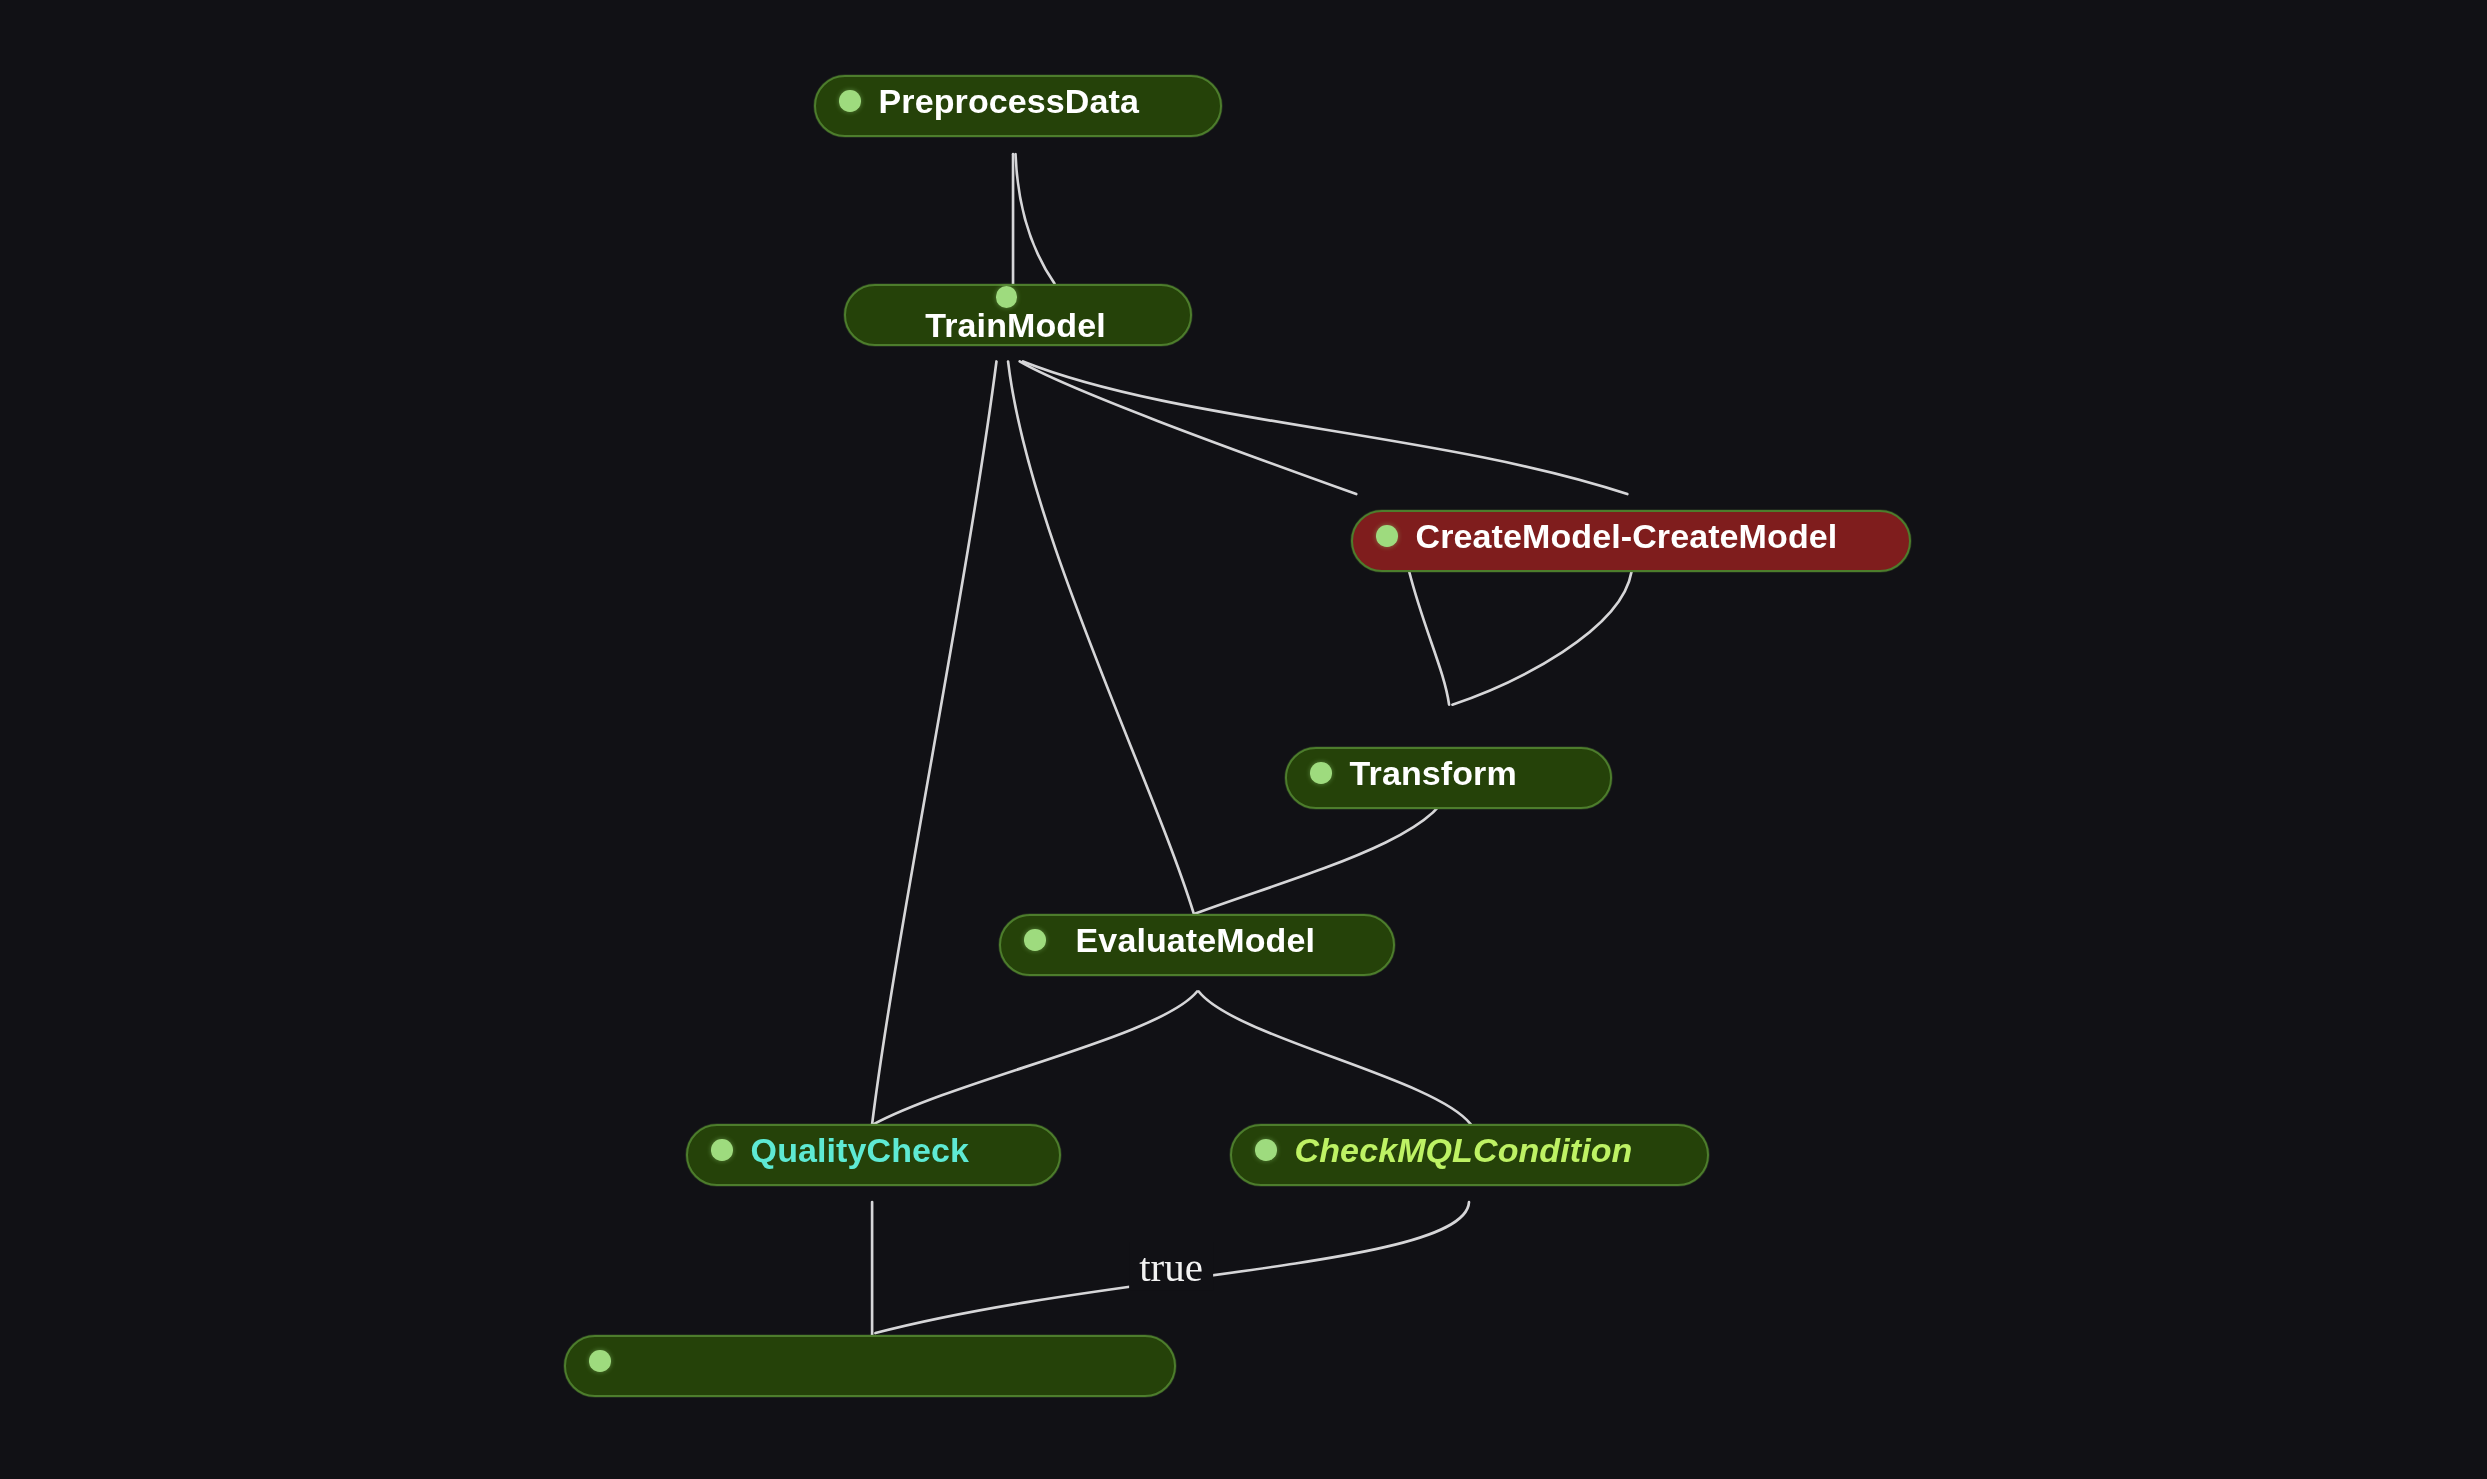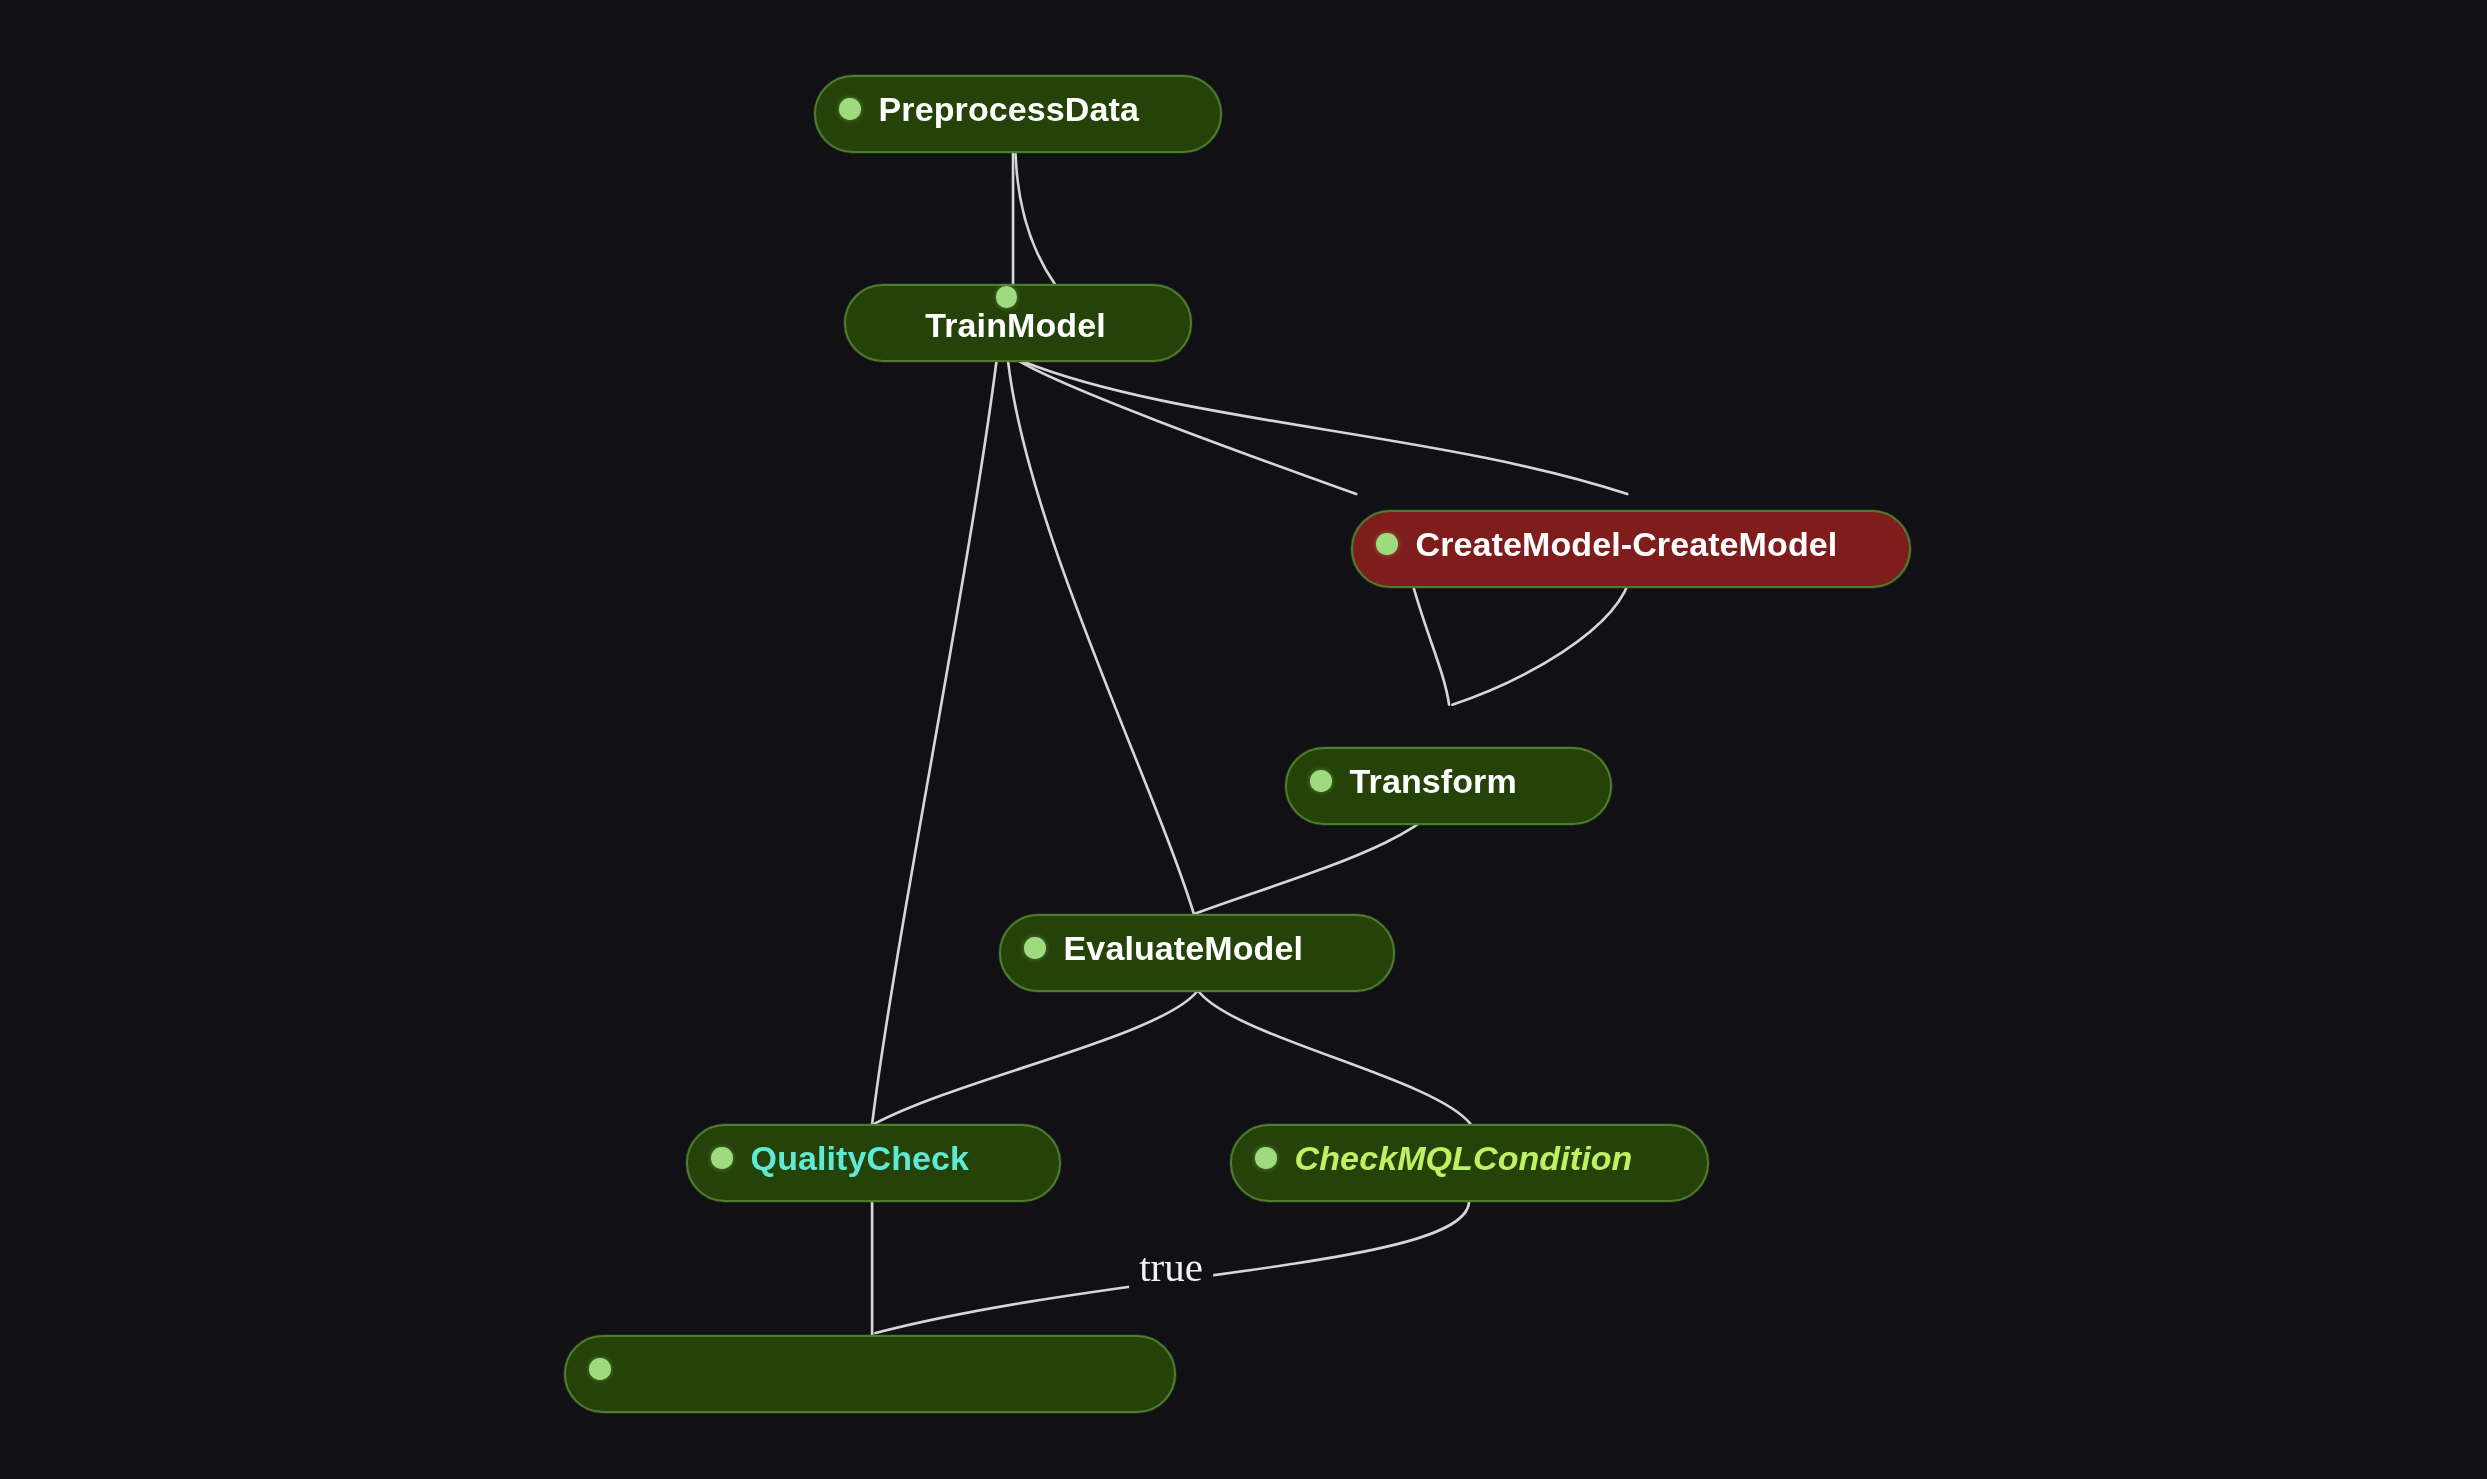--- a/index.html
+++ b/index.html
@@ -45,21 +45,21 @@
     transform: translate(-50%, -50%);
     background: #111115;
     padding: 1.7px 10px;
     line-height: 1.1;
   }
   .node {
     position: absolute;
     box-sizing: border-box;
     display: flex;
     align-items: center;
-    height: 78px;
+    height: 62px;
     border-radius: 39px;
     background: #254209;
     border: 2.5px solid #4d7d2c;
     padding: 0 28px 10px 23px;
     box-shadow: 0 0 0 0.8px rgba(90,140,60,0.25);
     cursor: pointer;
   }
   .node-dot {
     width: 21.6px;
     height: 21.6px;
@@ -109,21 +109,21 @@
         <span class="node-label" style="color: rgb(255, 255, 255);">TrainModel</span>
       </div>
       <div class="node" style="left: 1351px; top: 510px; width: 560px; background: #7f1d1d; border-color: rgb(77, 125, 44);">
         <span class="node-dot" style="background: rgb(158, 219, 126);"></span>
         <span class="node-label" style="color: rgb(255, 255, 255);">CreateModel-CreateModel</span>
       </div>
       <div class="node" style="left: 1285px; top: 705px; width: 327px; background: rgb(37, 66, 9); border-color: rgb(77, 125, 44); margin-top: 42px;">
         <span class="node-dot" style="background: rgb(158, 219, 126);"></span>
         <span class="node-label" style="color: rgb(255, 255, 255);">Transform</span>
       </div>
-      <div class="node" style="left: 999px; top: 914px; width: 396px; background: rgb(37, 66, 9); border-color: rgb(77, 125, 44);">
+      <div class="node" style="left: 999px; top: 914px; width: 396px; background: rgb(37, 66, 9); border-color: rgb(77, 125, 44); gap: 12px;">
         <span class="node-dot" style="background: rgb(158, 219, 126);"></span>
         <span class="node-label" style="color: rgb(255, 255, 255);">EvaluateModel</span>
       </div>
       <div class="node" style="left: 686px; top: 1124px; width: 375px; background: rgb(37, 66, 9); border-color: rgb(77, 125, 44);">
         <span class="node-dot" style="background: rgb(158, 219, 126);"></span>
         <span class="node-label" style="color: #5eead4;">QualityCheck</span>
       </div>
       <div class="node" style="left: 1230px; top: 1124px; width: 479px; background: rgb(37, 66, 9); border-color: rgb(77, 125, 44);">
         <span class="node-dot" style="background: rgb(158, 219, 126);"></span>
         <span class="node-label" style="color: #bef264; font-style: italic;">CheckMQLCondition</span>

